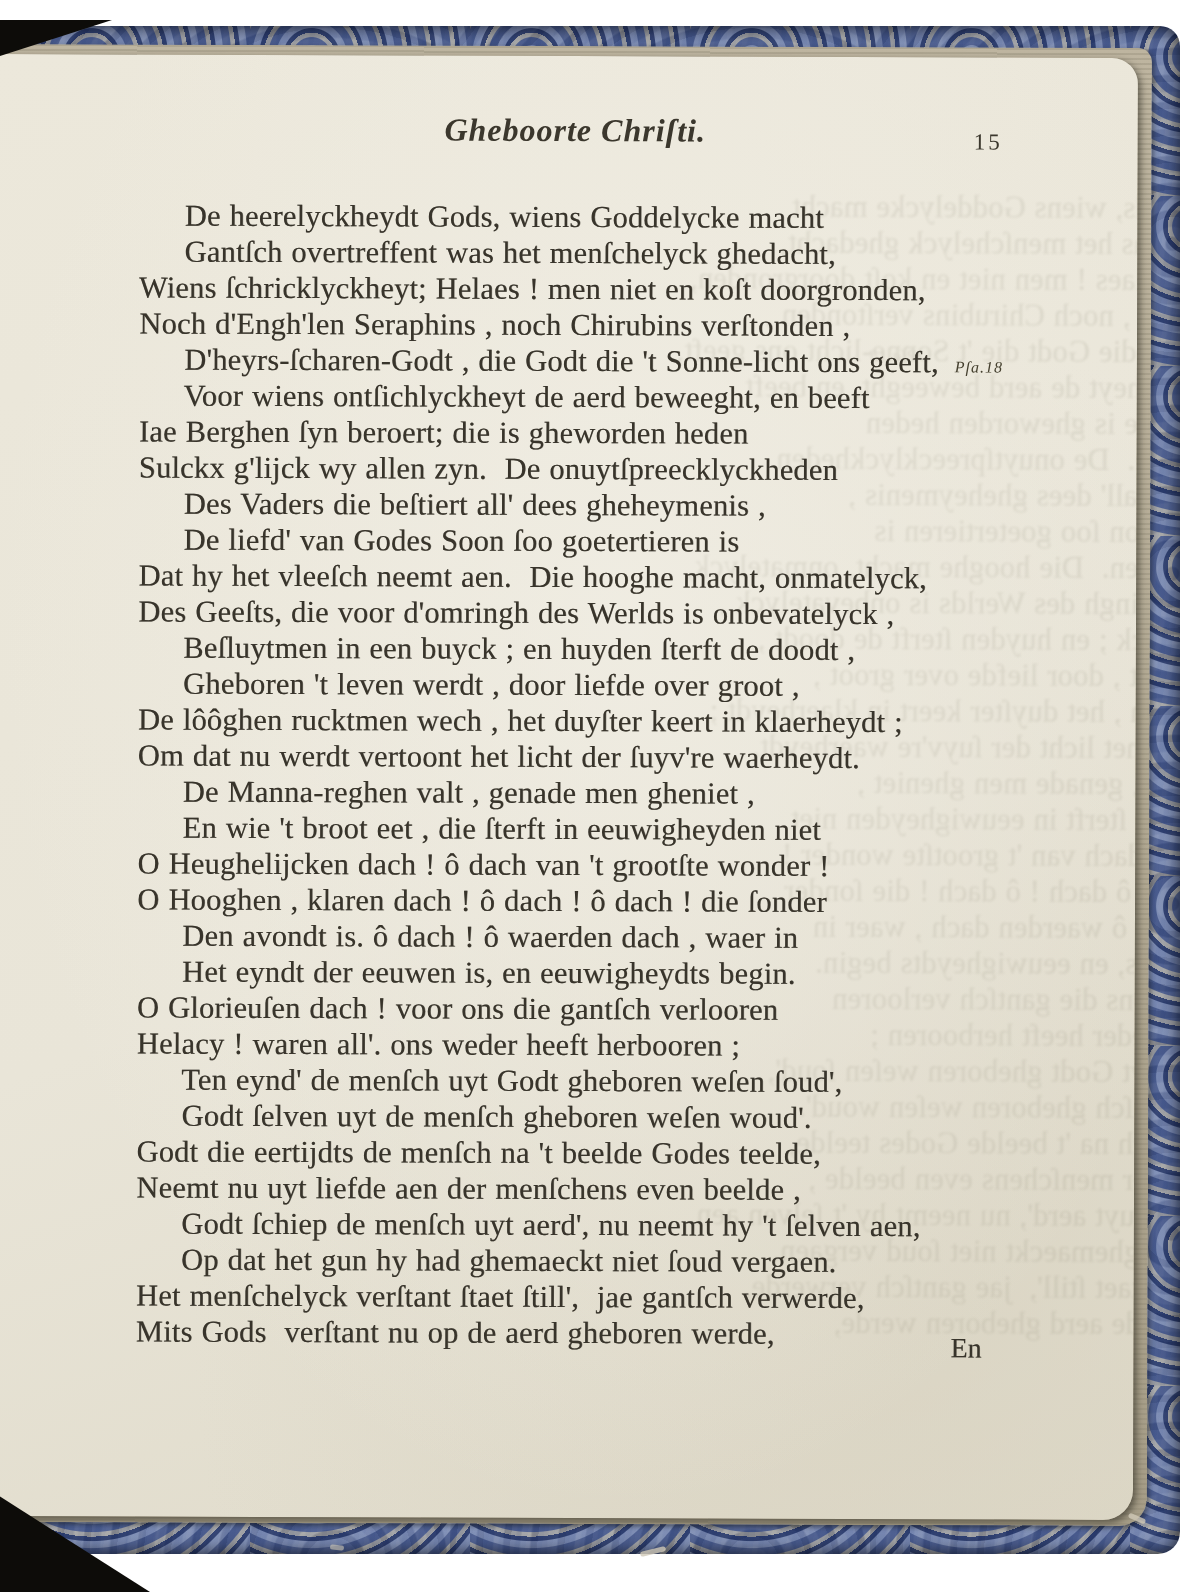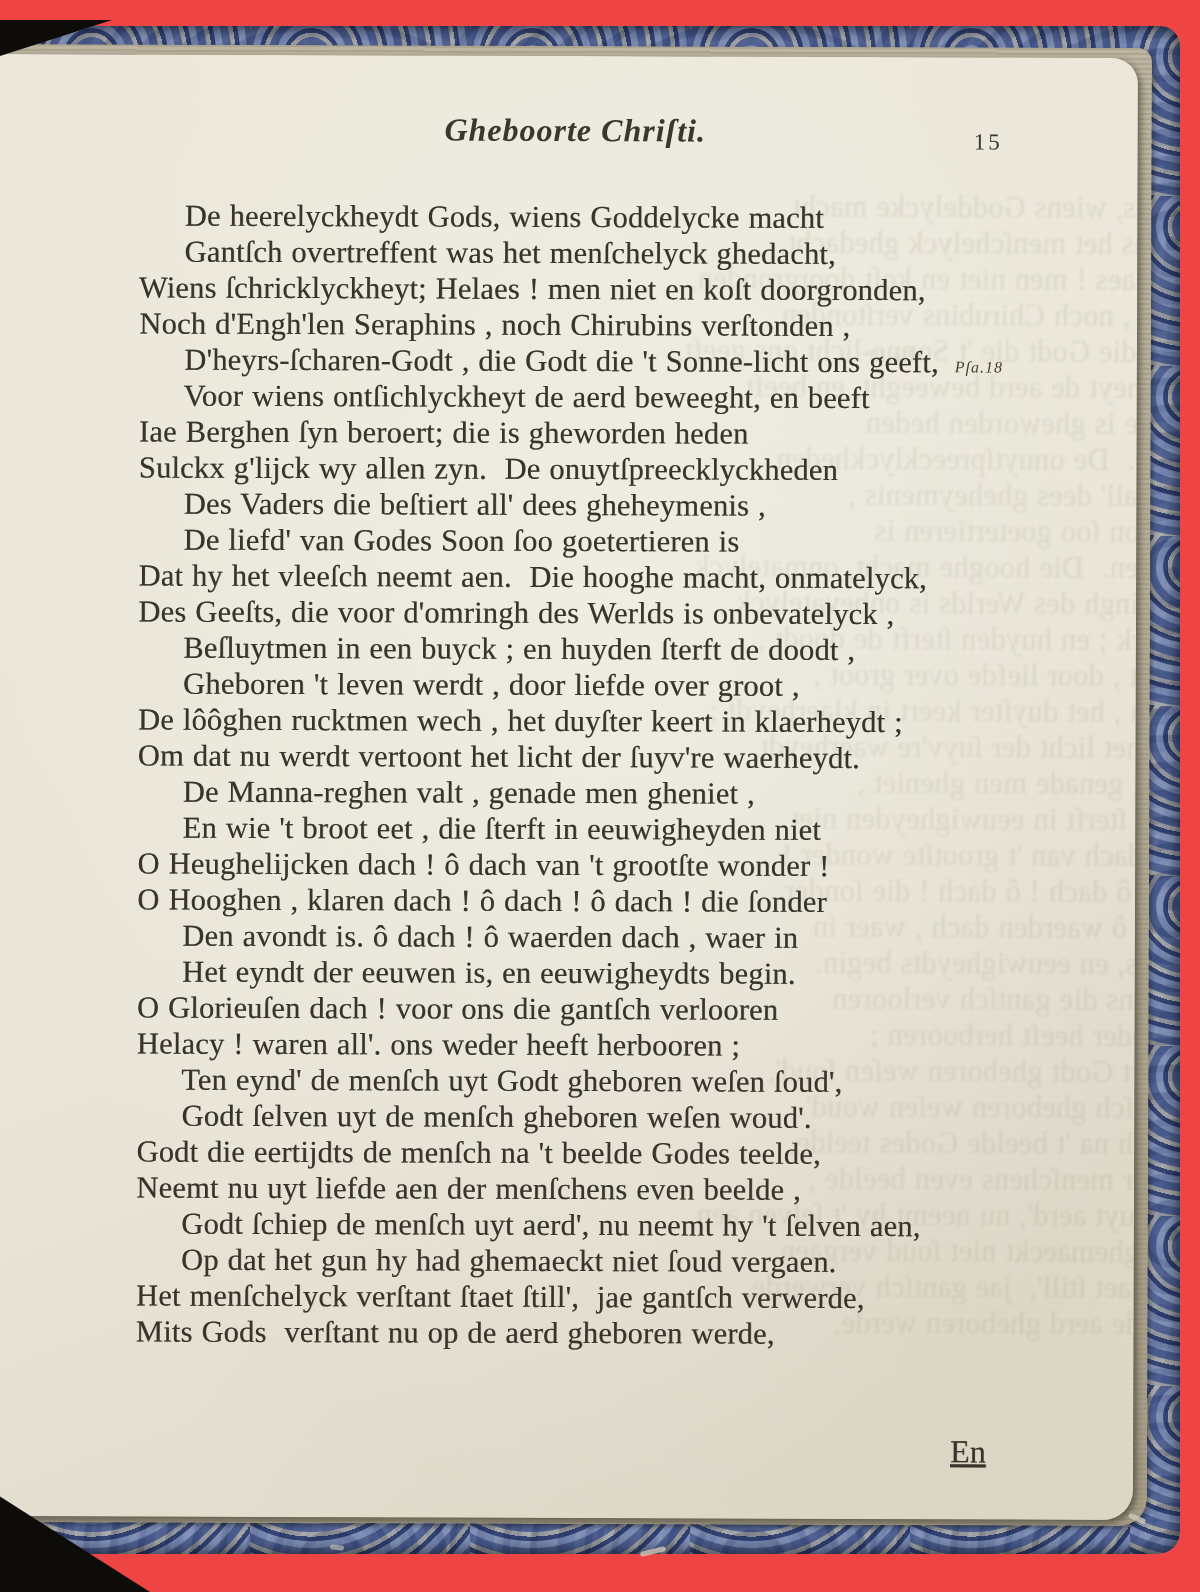--- a/index.html
+++ b/index.html
@@ -1,18 +1,18 @@
 <!DOCTYPE html>
 <html><head>
 <meta charset="utf-8">
 <style>
   html,body{margin:0;padding:0;background:#0d0c09;}
   .stage{
     position:relative;width:1200px;height:1592px;overflow:hidden;
-    background:#ef4444;
+    background:#ffffff;
     font-family:"Liberation Serif","DejaVu Serif",serif;
   }
   
   .marble{
     position:absolute;left:30px;top:26px;width:1150px;height:1528px;
     border-radius:12px 20px 22px 8px;
     background-color:#7a8ab2;
     background-image:
       repeating-radial-gradient(circle at 28% 18%, rgba(38,55,105,.85) 0 4px, rgba(126,142,182,.7) 5px 11px, rgba(63,82,135,.75) 12px 19px, rgba(186,178,156,.55) 20px 24px),
       repeating-radial-gradient(circle at 72% 66%, rgba(30,45,92,.6) 0 6px, rgba(154,166,196,.55) 8px 16px, rgba(88,106,156,.6) 18px 27px),
@@ -60,22 +60,22 @@
     white-space:pre;color:#38342b;
     text-shadow:0.4px 0 0 rgba(56,52,43,.55);
   }
   .line.indent{padding-left:45px;}
   .margin-note{
     position:absolute;right:-2px;top:5px;
     font-style:italic;font-size:16px;letter-spacing:1px;color:#45402f;
     text-shadow:none;white-space:pre;
   }
   .catchword{
-    position:absolute;top:1376px;left:963px;
-    font-size:32px;color:#38342b;text-shadow:0.4px 0 0 rgba(56,52,43,.55);text-decoration:underline;
+    position:absolute;top:1275px;left:963px;
+    font-size:28px;color:#38342b;text-shadow:0.4px 0 0 rgba(56,52,43,.55);
   }
   
   .bleed{
     position:absolute;top:96px;left:880px;width:640px;
     transform:scaleX(-1);opacity:0.12;filter:blur(1.2px);
     color:#6e6a56;pointer-events:none;
   }
   .bleed .line{text-shadow:none;color:inherit;}
   
   .corner-tl{

